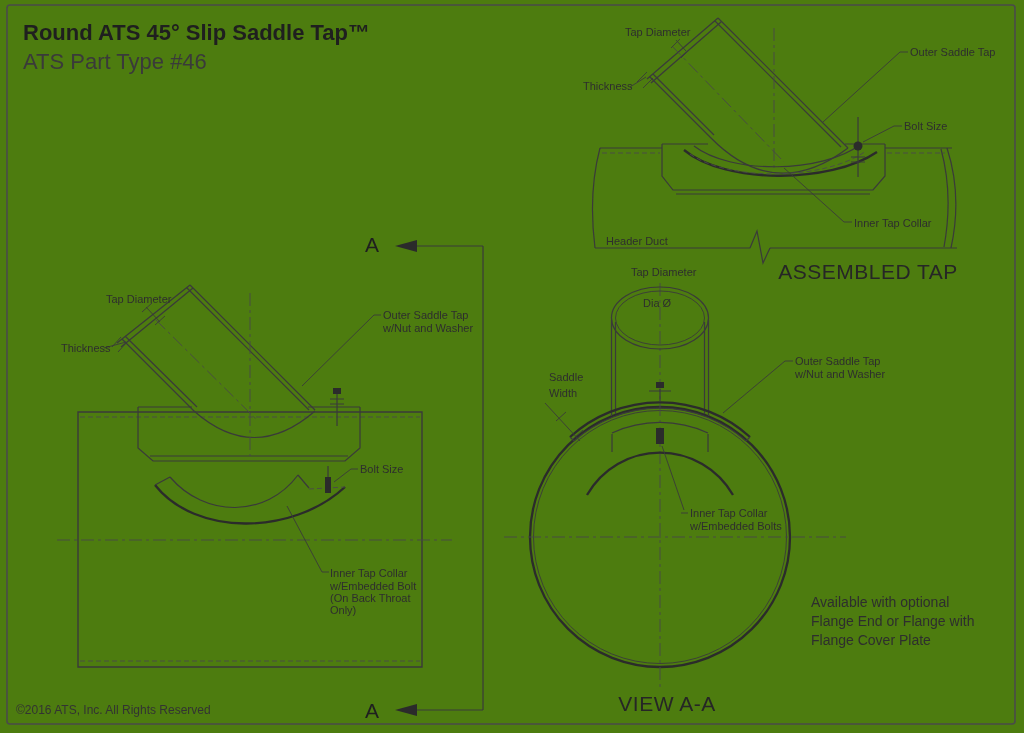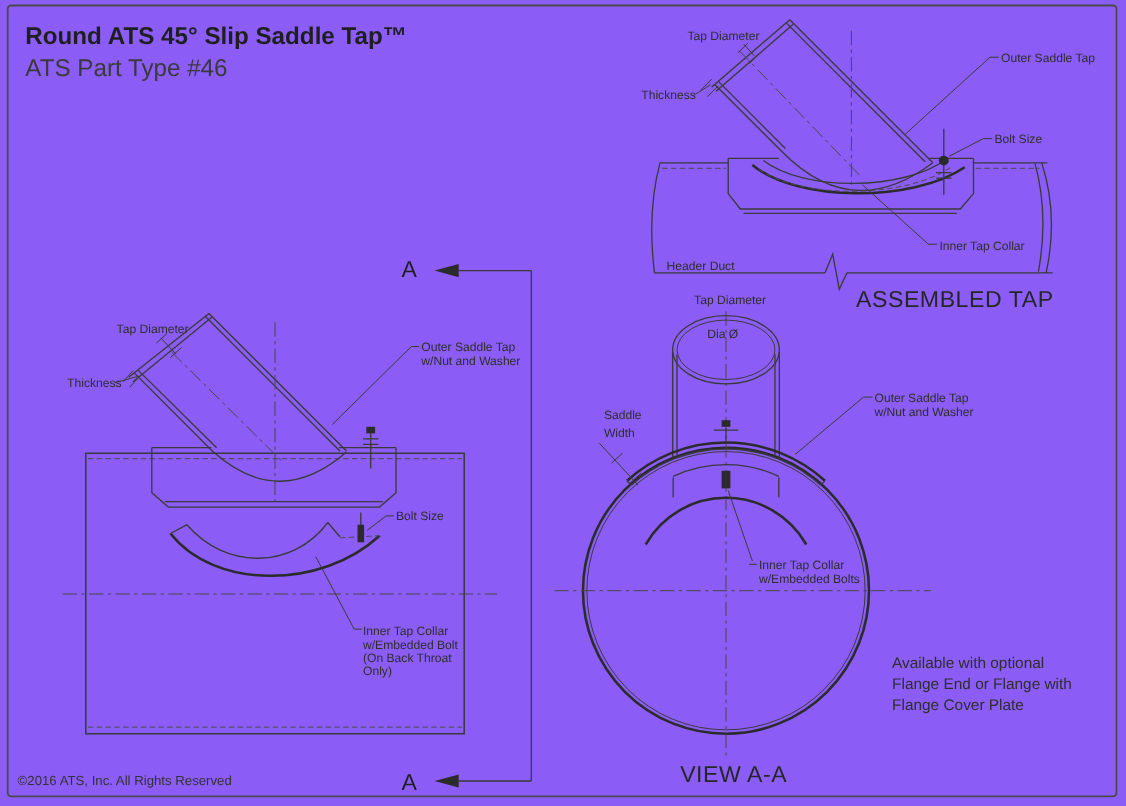--- a/index.html
+++ b/index.html
@@ -1,16 +1,16 @@
 <!DOCTYPE html>
 <html><head>
 <meta charset="utf-8">
 <style>
   html,body{margin:0;padding:0;background:#fdfdfd;}
-  .page{position:relative;width:1024px;height:733px;background:#8b5cf6;overflow:hidden;
+  .page{position:relative;width:1024px;height:733px;background:#4d7c0f;overflow:hidden;
         font-family:"Liberation Sans",sans-serif;}
   svg text{font-family:"Liberation Sans",sans-serif;fill:#2e2e2e;}
   .ttl{font-size:22px;font-weight:bold;fill:#1f1f1f;}
   .sub{font-size:22px;fill:#3a3a3a;}
   .copy{font-size:12px;fill:#333333;}
   .lbl{font-size:11px;}
   .cap{font-size:21px;letter-spacing:0.5px;fill:#262626;}
   .note{font-size:14px;}
   .secA{font-size:21px;fill:#1f1f1f;}
   .ln{stroke:#3a3a3a;fill:none;stroke-width:1.2;}

